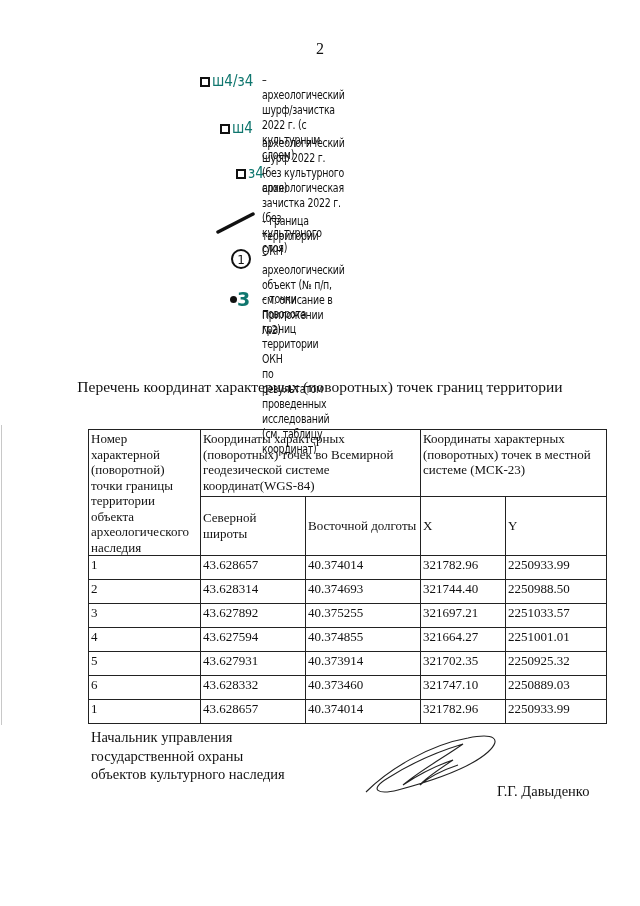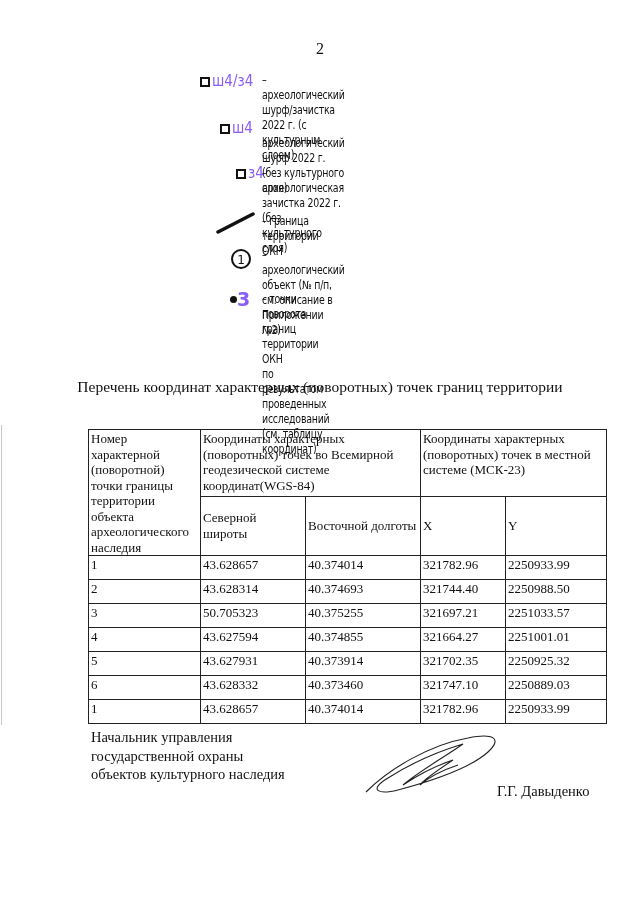--- a/index.html
+++ b/index.html
@@ -2,21 +2,21 @@
 <html><head>
 <meta charset="utf-8">
 <style>
   html, body { margin: 0; padding: 0; background: #ffffff; }
   body { width: 640px; height: 906px; position: relative; overflow: hidden; color: #111; font-family: "Liberation Serif", serif; }
   .page-num { position: absolute; top: 40px; left: 0; width: 640px; text-align: center; font-size: 16px; }
   .scan-line { position: absolute; left: 1px; top: 425px; width: 1px; height: 300px; background: #c8c8c8; }
 
   .legend { position: absolute; left: 0; top: 0; }
   .lg-row { position: absolute; font-family: "DejaVu Sans", sans-serif; font-size: 11.5px; letter-spacing: -0.3px; line-height: 15px; transform: scaleX(0.82); transform-origin: left top; color: #111; }
-  .lg-sym { position: absolute; font-family: "DejaVu Sans", sans-serif; font-size: 15px; font-weight: normal; line-height: 18px; color: #8b5cf6; white-space: nowrap; }
+  .lg-sym { position: absolute; font-family: "DejaVu Sans", sans-serif; font-size: 15px; font-weight: normal; line-height: 18px; color: #0f766e; white-space: nowrap; }
   .sq { display: inline-block; width: 10px; height: 10px; border: 2.5px solid #111; vertical-align: -1px; margin-right: 2px; box-sizing: border-box; }
   .sym-text { transform: scaleX(0.9); display: inline-block; transform-origin: left center; }
 
   .title { position: absolute; top: 377px; left: 0; width: 640px; text-align: center; font-size: 15.5px; line-height: 19px; }
 
   table.coords { position: absolute; left: 88px; top: 429px; width: 518px; border-collapse: collapse; font-size: 13px; line-height: 15.5px; table-layout: fixed; }
   table.coords td { border: 1.4px solid #222; text-align: left; vertical-align: middle; padding: 0 2px; }
   table.coords td.hdr-top { vertical-align: top; padding-top: 1px; }
   table.coords tr.data td { height: 22px; vertical-align: top; padding-top: 1px; }
 
@@ -119,21 +119,21 @@
       </tr>
       <tr class="data">
         <td>2</td>
         <td>43.628314</td>
         <td>40.374693</td>
         <td>321744.40</td>
         <td>2250988.50</td>
       </tr>
       <tr class="data">
         <td>3</td>
-        <td>50.705323</td>
+        <td>43.627892</td>
         <td>40.375255</td>
         <td>321697.21</td>
         <td>2251033.57</td>
       </tr>
       <tr class="data">
         <td>4</td>
         <td>43.627594</td>
         <td>40.374855</td>
         <td>321664.27</td>
         <td>2251001.01</td>

